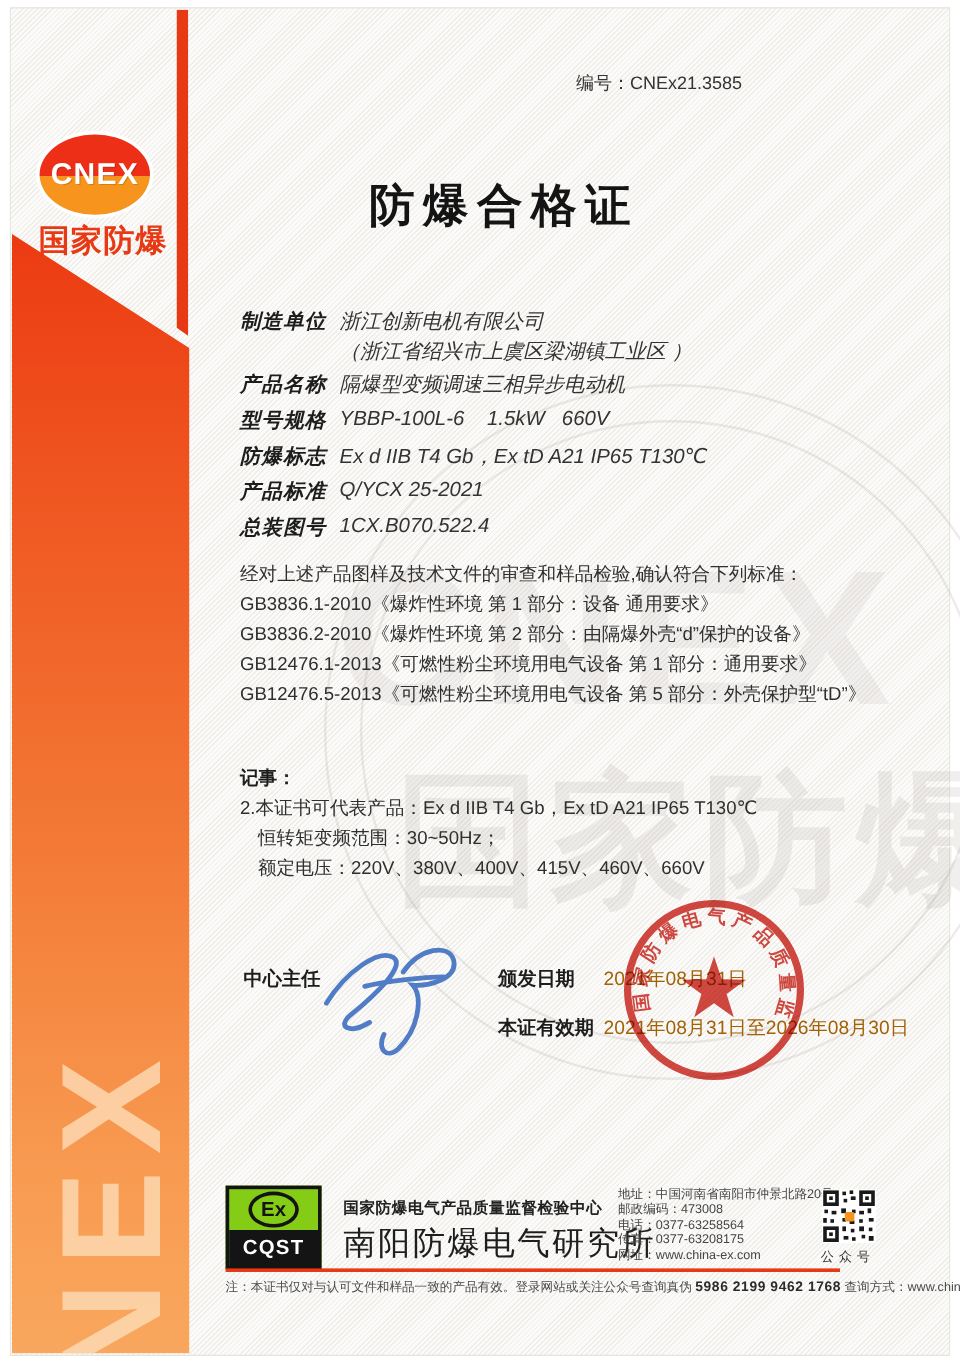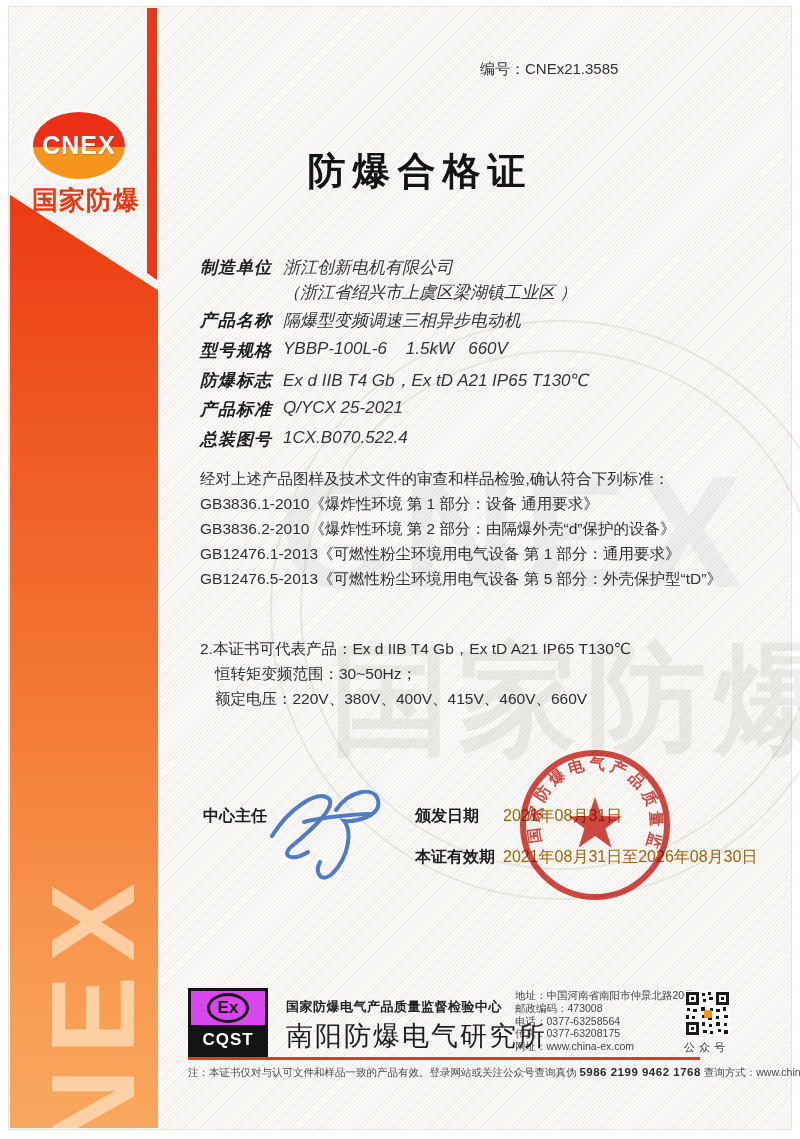--- a/index.html
+++ b/index.html
@@ -47,21 +47,21 @@
   .signature { position:absolute; left:258px; top:776px; width:150px; height:110px; }
   
   .stamp { position:absolute; left:510px; top:740px; width:170px; height:170px; mix-blend-mode:multiply; opacity:.88; }
   
   .wm-circle { position:absolute; border:2px solid rgba(160,150,140,.18); border-radius:50%; }
   .wm-cnex { position:absolute; left:280px; top:440px; width:520px; font-size:160px; font-weight:bold;
     color:rgba(150,142,135,.10); letter-spacing:6px; }
   .wm-gjfb { position:absolute; left:330px; top:620px; width:540px; font-size:120px; font-weight:bold;
     color:rgba(140,132,126,.13); letter-spacing:8px; }
   
-  .ex-logo { position:absolute; left:188px; top:988px; width:80px; height:70px; border:3px solid #141414; background:#d946ef; }
+  .ex-logo { position:absolute; left:188px; top:988px; width:80px; height:70px; border:3px solid #141414; background:#84cc16; }
   .ex-top { height:34px; display:flex; align-items:center; justify-content:center; }
   .ex-circ { width:42px; height:30px; border:3px solid #141414; border-radius:50%;
     display:flex; align-items:center; justify-content:center; font-size:17px; font-weight:bold; color:#141414; }
   .ex-bot { height:30px; background:#141414; color:#fff; display:flex; align-items:center; justify-content:center;
     font-size:17px; font-weight:bold; letter-spacing:1px; }
   .ftr-center { position:absolute; left:286px; top:998px; font-size:13px; font-weight:bold; color:#222; letter-spacing:.5px; }
   .ftr-inst { position:absolute; left:286px; top:1018px; font-size:27px; font-weight:500; color:#1e1e1e; letter-spacing:2px; }
   .contact { position:absolute; left:515px; top:989px; font-size:10.5px; color:#444; line-height:12.8px; }
   .qr { position:absolute; left:685px; top:991px; width:45px; height:45px; }
   .qr-label { position:absolute; left:684px; top:1040px; font-size:11px; color:#333; letter-spacing:4px; }
@@ -124,20 +124,21 @@
 
   <div class="para" style="top:466px;">
     <div>经对上述产品图样及技术文件的审查和样品检验,确认符合下列标准：</div>
     <div>GB3836.1-2010《爆炸性环境 第 1 部分：设备 通用要求》</div>
     <div>GB3836.2-2010《爆炸性环境 第 2 部分：由隔爆外壳“d”保护的设备》</div>
     <div>GB12476.1-2013《可燃性粉尘环境用电气设备 第 1 部分：通用要求》</div>
     <div>GB12476.5-2013《可燃性粉尘环境用电气设备 第 5 部分：外壳保护型“tD”》</div>
   </div>
 
   <div class="para" style="top:636px;">
+    <div style="font-weight:bold;color:#1d1d1d;">记事：</div>
     <div class="notes-line">2.本证书可代表产品：Ex d IIB T4 Gb，Ex tD A21 IP65 T130℃</div>
     <div class="notes-line ind">恒转矩变频范围：30~50Hz；</div>
     <div class="notes-line ind">额定电压：220V、380V、400V、415V、460V、660V</div>
   </div>
 
   <div class="sig-label">中心主任</div>
   <svg class="signature" viewBox="0 0 150 110">
     <g fill="none" stroke="#3e6fc0" stroke-width="4" stroke-linecap="round" opacity="0.9">
       <path d="M14,60 C30,34 58,14 70,22 C80,29 56,52 34,70 C22,80 34,86 50,76"></path>
       <path d="M78,34 C92,14 116,10 120,24 C124,40 98,46 86,45 C94,54 92,80 74,98 C64,107 56,98 62,86"></path>

